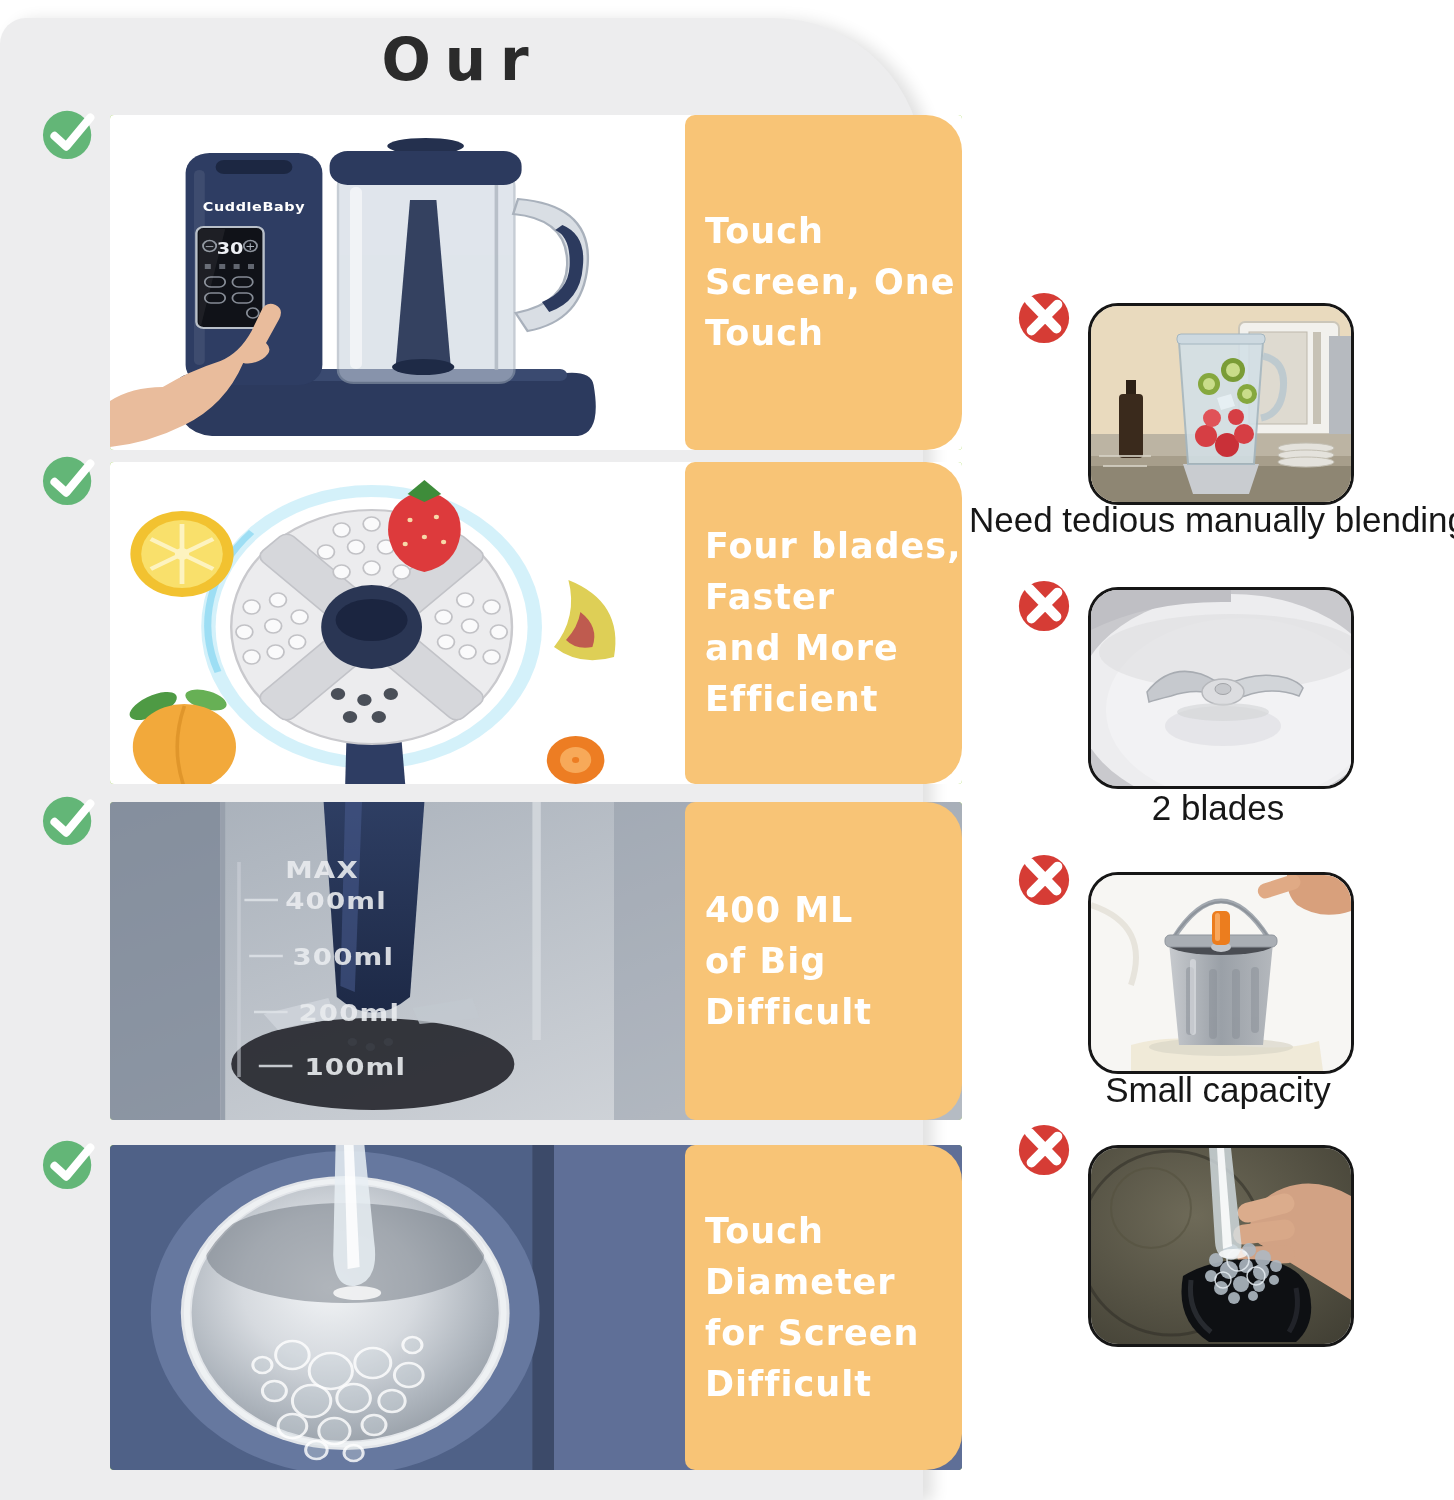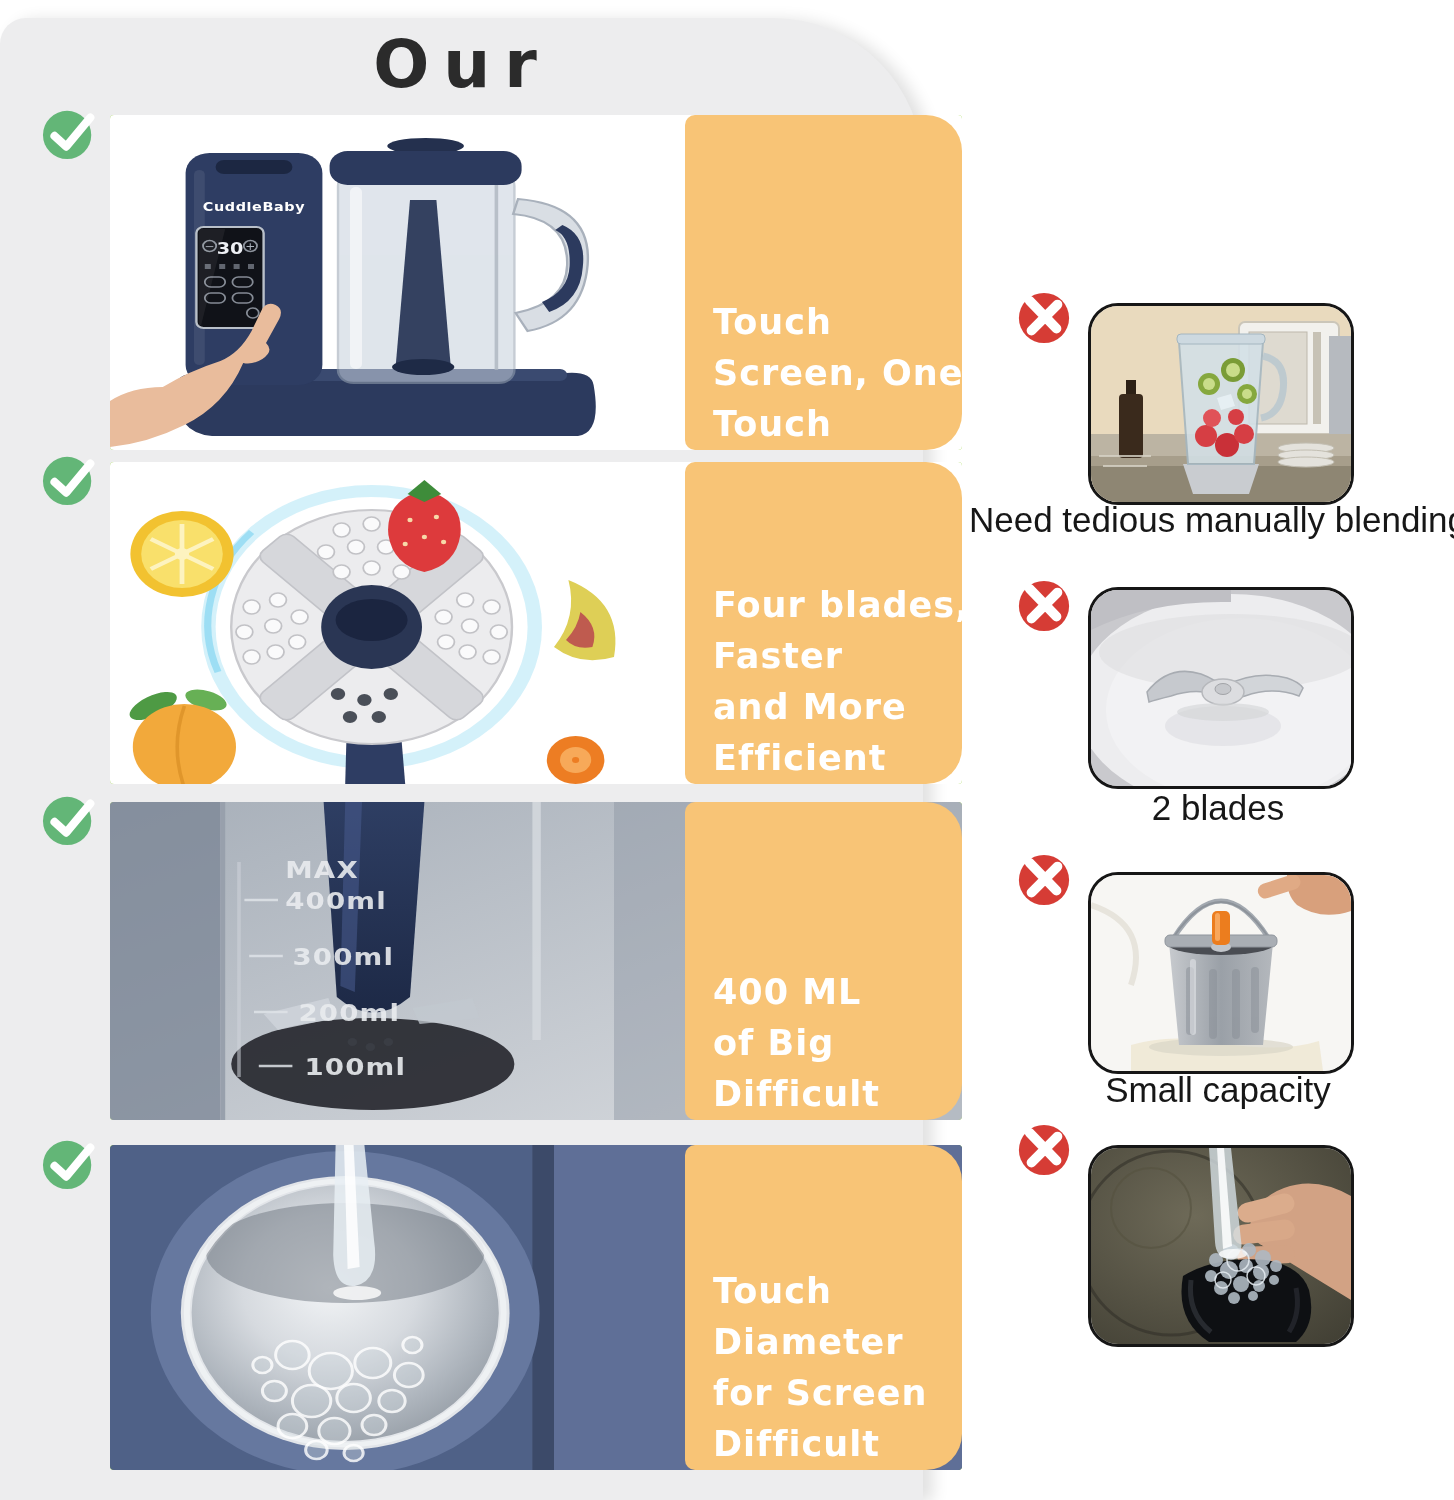--- a/index.html
+++ b/index.html
@@ -3,29 +3,29 @@
 <meta charset="utf-8">
 <style>
   html,body{margin:0;padding:0;background:#fff;}
   #page{position:relative;width:1454px;height:1500px;background:#fff;overflow:hidden;
         font-family:"Liberation Sans",sans-serif;}
   
   .left-card{position:absolute;left:0;top:18px;width:923px;height:1482px;background:#EDEDEE;
              border-radius:26px 150px 0 0;box-shadow:10px 2px 16px rgba(0,0,0,.12);}
   .big-title{position:absolute;font-family:"DejaVu Sans",sans-serif;font-weight:800;color:#2B2B2B;
              transform:translateX(-50%);white-space:nowrap;}
-  #our-title{left:462px;top:26px;font-size:66px;letter-spacing:14px;}
+  #our-title{left:462px;top:26px;font-size:58px;letter-spacing:14px;}
   #others-title{left:1218px;top:188px;font-size:60px;letter-spacing:9px;}
   
   .row{position:absolute;left:110px;width:852px;background:#84cc16;border-radius:4px;overflow:hidden;}
   .photo{position:absolute;left:0;top:0;width:100%;height:100%;}
   .photo svg{display:block;width:100%;height:100%;}
   .label{position:absolute;top:0;right:0;bottom:0;width:277px;background:#F8C476;
-         border-radius:10px 36px 36px 10px;display:flex;flex-direction:column;justify-content:flex-end;
-         box-sizing:border-box;padding-left:28px;padding-right:6px;}
+         border-radius:10px 36px 36px 10px;display:flex;flex-direction:column;justify-content:center;
+         box-sizing:border-box;padding-left:20px;padding-right:6px;}
   .label span{display:block;color:#fff;font-family:"DejaVu Sans",sans-serif;font-weight:800;
               font-size:35px;line-height:51px;letter-spacing:1px;white-space:nowrap;}
   .check{position:absolute;left:42px;width:56px;height:56px;}
   
   .cross{position:absolute;left:1016px;width:56px;height:56px;}
   .rphoto{position:absolute;left:1088px;width:260px;height:196px;border:3px solid #161616;
           border-radius:30px;overflow:hidden;background:#ddd;}
   .rphoto svg{display:block;width:100%;height:100%;}
   .caption{position:absolute;left:1218px;transform:translateX(-50%);white-space:nowrap;
            font-size:35px;color:#171717;}

